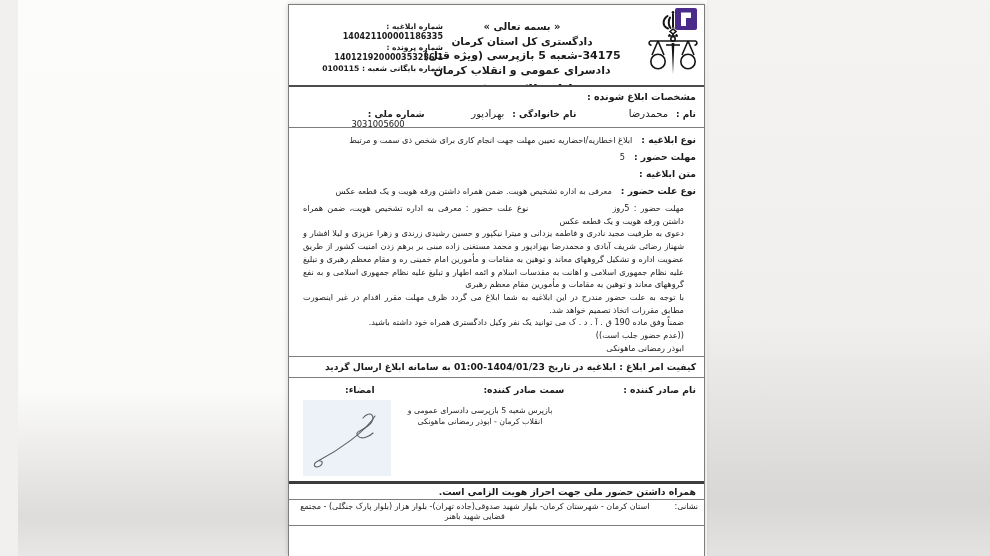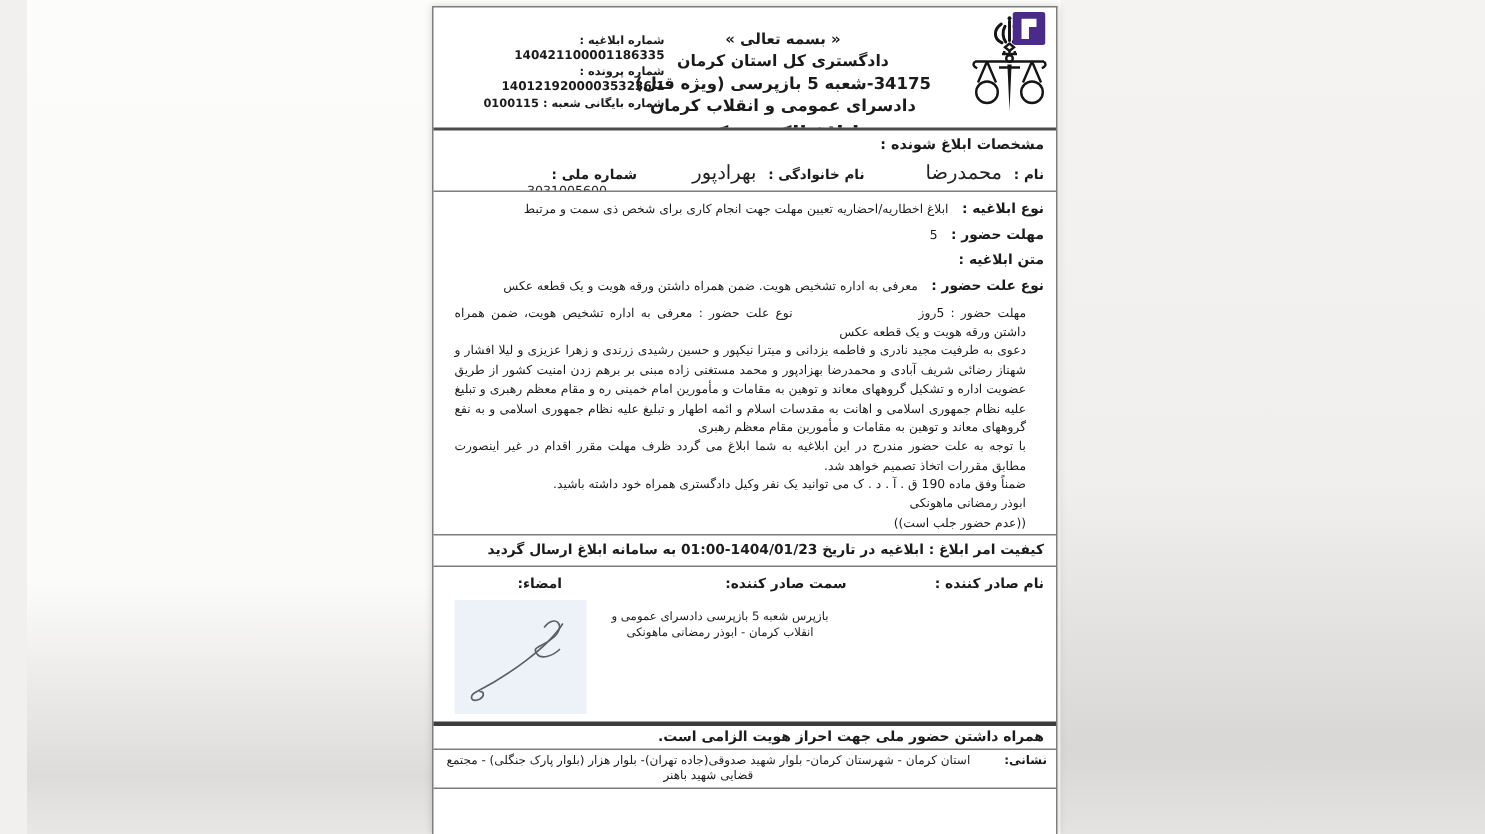--- a/index.html
+++ b/index.html
@@ -24,39 +24,39 @@
   .h-branch{font-size:11px;margin-top:2px;line-height:1.35;}
   .h-doctype{font-size:14px;margin-top:3px;}
   .h-nums{position:absolute;left:14px;top:17px;width:140px;text-align:right;font-size:7.6px;
           font-weight:bold;line-height:1.35;}
   .h-nums .num{font-size:8px;}
   .sec-recipient{height:41px;border-bottom:1px solid #7d7d7d;padding:4px 8px 0;}
   .rec-title{font-size:9.5px;font-weight:bold;}
   .rec-row{display:flex;margin-top:6px;font-size:9px;align-items:baseline;}
   .rec-c1{width:30%;}.rec-c2{width:38%;}.rec-c3{width:32%;}
   .lbl{font-weight:bold;}
-  .val-s{font-size:13px;margin-right:5px;color:#222;}
+  .val-s{font-size:10px;margin-right:5px;color:#222;}
   .val-n{font-size:8.4px;margin-right:20px;}
   .sec-main{height:229px;border-bottom:1px solid #7d7d7d;padding:6px 8px 0;}
   .f-row{font-size:9.2px;margin-bottom:6px;}
   .f-val{font-size:8.2px;margin-right:6px;font-weight:normal;}
   .body-block{margin-top:0;padding:0 12px 0 6px;font-size:8.2px;line-height:1.55;text-align:justify;}
   .body-block p{margin:0;}
   .meta-spacer{display:inline-block;width:84px;}
   .sec-delivery{height:21px;border-bottom:1px solid #7d7d7d;padding:4px 8px 0;font-size:9.2px;font-weight:bold;}
   .sec-issuer{height:106px;border-bottom:3px solid #3c3c3c;position:relative;padding:6px 8px 0;}
   .iss-row{display:flex;font-size:9.2px;font-weight:bold;}
   .iss-c1{width:33%;}.iss-c2{width:36%;}.iss-c3{flex:1;padding-right:46px;}
   .iss-value{position:absolute;top:27px;right:148px;width:152px;font-size:7.8px;line-height:1.45;
              text-align:center;font-weight:normal;}
   .sig-box{position:absolute;top:22px;left:14px;width:88px;height:76px;background:#edf2f8;}
   .sec-notice{height:16px;border-bottom:1px solid #7d7d7d;padding:2px 8px 0;font-size:9.3px;font-weight:bold;}
   .sec-address{height:26px;border-bottom:1px solid #7d7d7d;padding:2px 6px 0;}
   .addr{display:flex;font-size:8px;line-height:1.3;}
-  .addr-label{font-weight:bold;white-space:nowrap;margin-left:20px;}
+  .addr-label{font-weight:normal;white-space:nowrap;margin-left:20px;}
   .addr-val{flex:1;text-align:center;}
 </style>
 </head>
 <body>
 
 <div class="stage">
   <div class="bg-left"></div>
   <div class="bg-left-band"></div>
   <div class="bg-right"></div>
 
@@ -141,22 +141,22 @@
       </div>
       <div class="f-row">
         <span class="lbl">نوع علت حضور :</span>
         <span class="f-val">معرفی به اداره تشخیص هویت. ضمن همراه داشتن ورقه هویت و یک قطعه عکس</span>
       </div>
       <div class="body-block">
         <p><span>مهلت حضور : 5روز</span><span class="meta-spacer"></span><span>نوع علت حضور : معرفی به اداره تشخیص هویت، ضمن همراه داشتن ورقه هویت و یک قطعه عکس</span></p>
         <p>دعوی به طرفیت مجید نادری و فاطمه یزدانی و میترا نیکپور و حسین رشیدی زرندی و زهرا عزیزی و لیلا افشار و شهناز رضائی شریف آبادی و محمدرضا بهزادپور و محمد مستغنی زاده مبنی بر برهم زدن امنیت کشور از طریق عضویت اداره و تشکیل گروههای معاند و توهین به مقامات و مأمورین امام خمینی ره و مقام معظم رهبری و تبلیغ علیه نظام جمهوری اسلامی و اهانت به مقدسات اسلام و ائمه اطهار و تبلیغ علیه نظام جمهوری اسلامی و به نفع گروههای معاند و توهین به مقامات و مأمورین مقام معظم رهبری</p>
         <p>با توجه به علت حضور مندرج در این ابلاغیه به شما ابلاغ می گردد ظرف مهلت مقرر اقدام در غیر اینصورت مطابق مقررات اتخاذ تصمیم خواهد شد.</p>
         <p>ضمناً وفق ماده 190 ق . آ . د . ک می توانید یک نفر وکیل دادگستری همراه خود داشته باشید.</p>
+        <p>((عدم حضور جلب است))</p>
         <p>ابوذر رمضانی ماهونکی</p>
-        <p>((عدم حضور جلب است))</p>
       </div>
     </section>
 
     <section class="sec-delivery">
       <span>کیفیت امر ابلاغ : ابلاغیه در تاریخ 1404/01/23-01:00 به سامانه ابلاغ ارسال گردید</span>
     </section>
 
     <section class="sec-issuer">
       <div class="iss-row">
         <div class="iss-c1">نام صادر کننده :</div>

